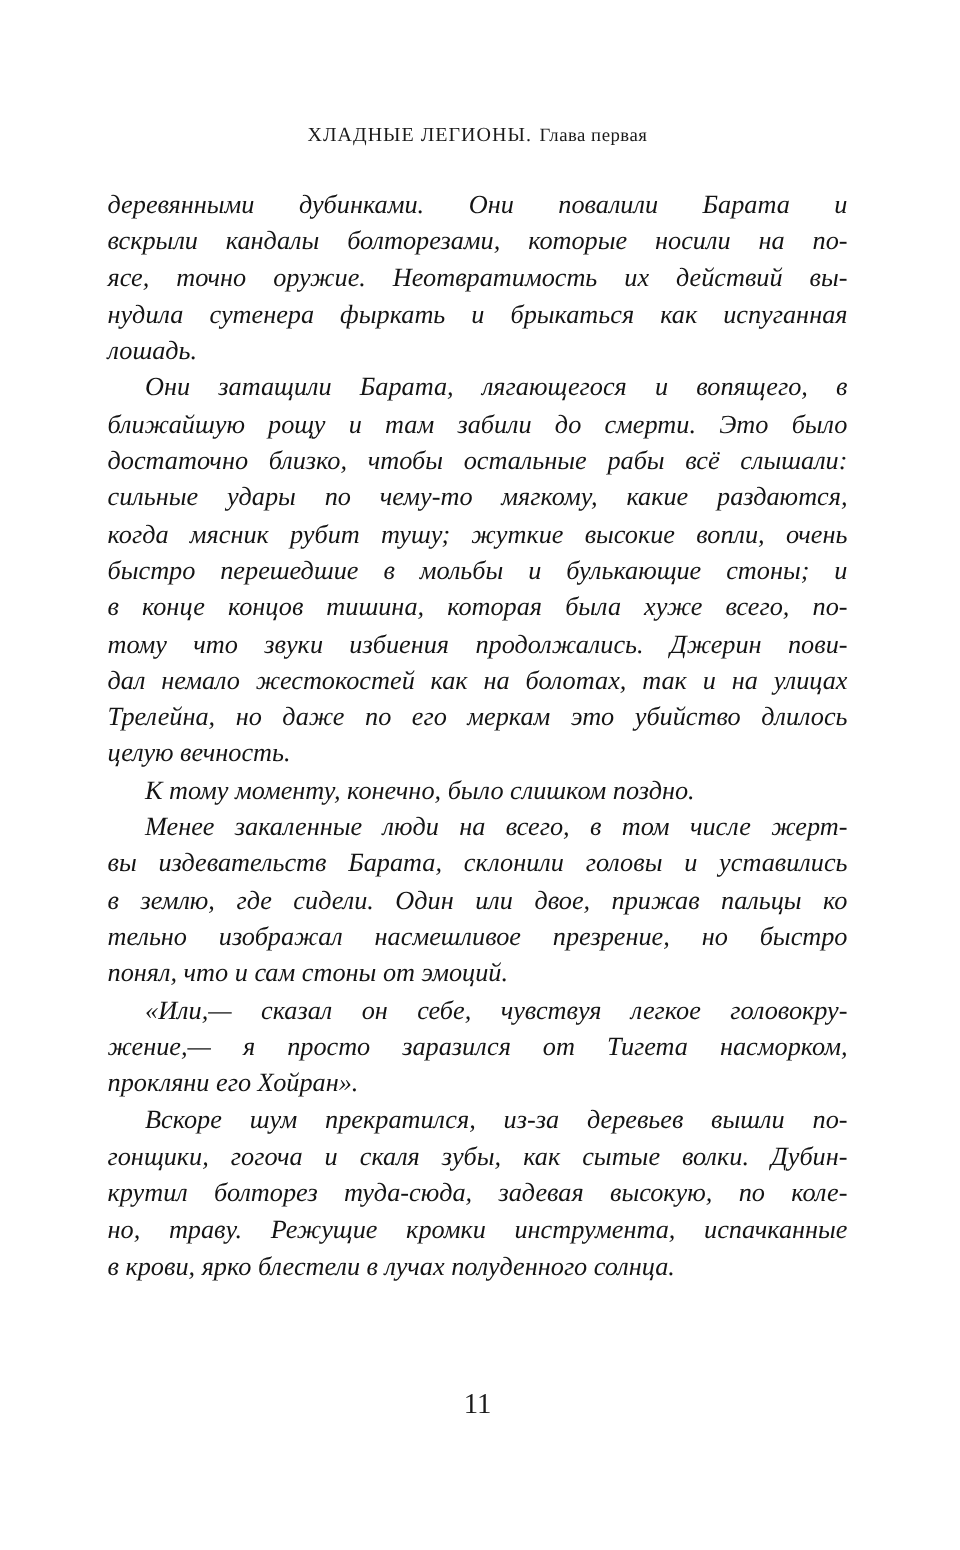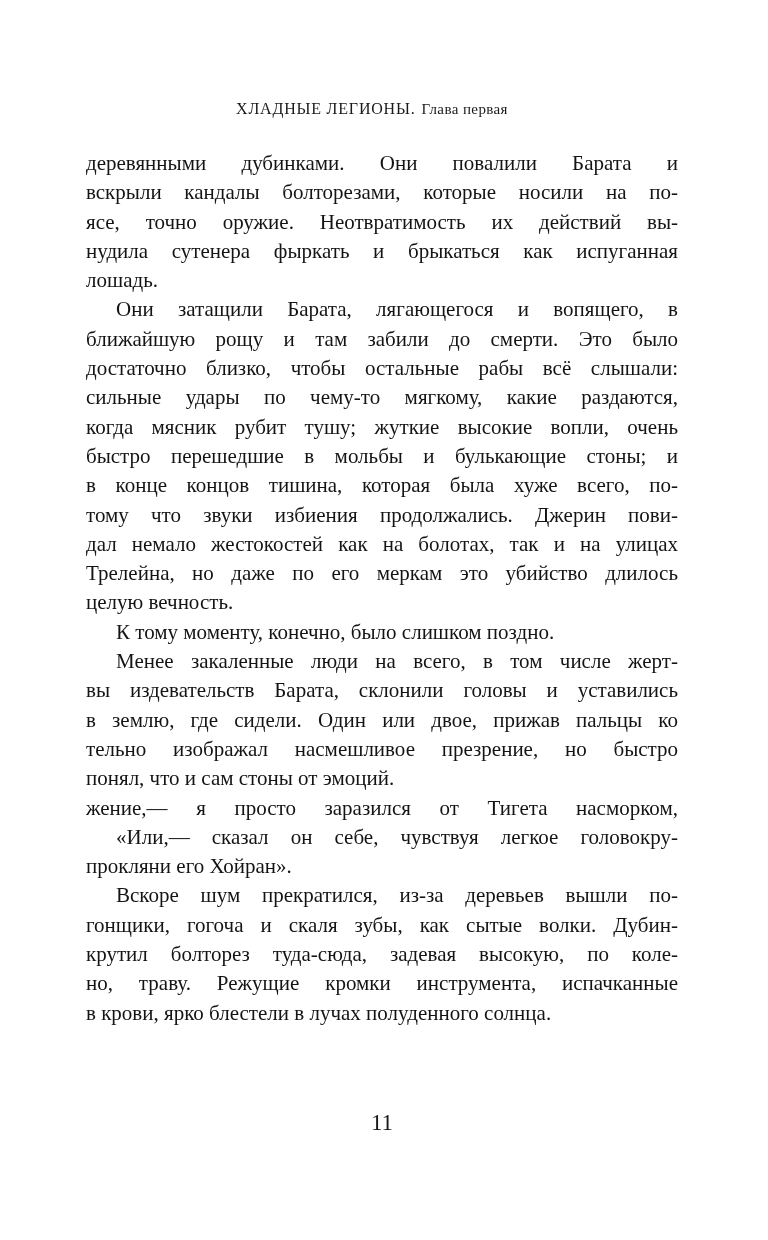--- a/index.html
+++ b/index.html
@@ -8,21 +8,21 @@
     height: 1240px;
     background: #ffffff;
     position: relative;
     font-family: "Liberation Serif", "DejaVu Serif", serif;
     color: #151515;
     overflow: hidden;
   }
   .running-header {
     position: absolute;
     top: 100px;
-    left: 76px;
+    left: 86px;
     width: 592px;
     text-align: center;
     font-size: 16px;
     letter-spacing: 0.8px;
     white-space: nowrap;
     color: #1a1a1a;
   }
   .running-header .chapter {
     margin-left: 6px;
     font-size: 15px;
@@ -35,20 +35,21 @@
     width: 592px;
     font-size: 21px;
     line-height: 29.3px;
     color: #141414;
   }
   .paragraph { margin: 0; padding: 0; }
   .line {
     text-align: justify;
     text-align-last: justify;
     height: 29.3px;
+    font-style: italic;
   }
   .line.last { text-align-last: left; }
   .line.indent { text-indent: 30px; }
   .page-number {
     position: absolute;
     top: 1110px;
     left: 86px;
     width: 592px;
     text-align: center;
     font-size: 23px;
@@ -94,22 +95,22 @@
 
     <div class="paragraph">
       <div class="line indent">Менее закаленные люди на всего, в том числе жерт-</div>
       <div class="line">вы издевательств Барата, склонили головы и уставились</div>
       <div class="line">в землю, где сидели. Один или двое, прижав пальцы ко</div>
       <div class="line">тельно изображал насмешливое презрение, но быстро</div>
       <div class="line last">понял, что и сам стоны от эмоций.</div>
     </div>
 
     <div class="paragraph">
+      <div class="line indent">«Или,— сказал он себе, чувствуя легкое головокру-</div>
       <div class="line">жение,— я просто заразился от Тигета насморком,</div>
-      <div class="line indent">«Или,— сказал он себе, чувствуя легкое головокру-</div>
       <div class="line last">прокляни его Хойран».</div>
     </div>
 
     <div class="paragraph">
       <div class="line indent">Вскоре шум прекратился, из-за деревьев вышли по-</div>
       <div class="line">гонщики, гогоча и скаля зубы, как сытые волки. Дубин-</div>
       <div class="line">крутил болторез туда-сюда, задевая высокую, по коле-</div>
       <div class="line">но, траву. Режущие кромки инструмента, испачканные</div>
       <div class="line last">в крови, ярко блестели в лучах полуденного солнца.</div>
     </div>

